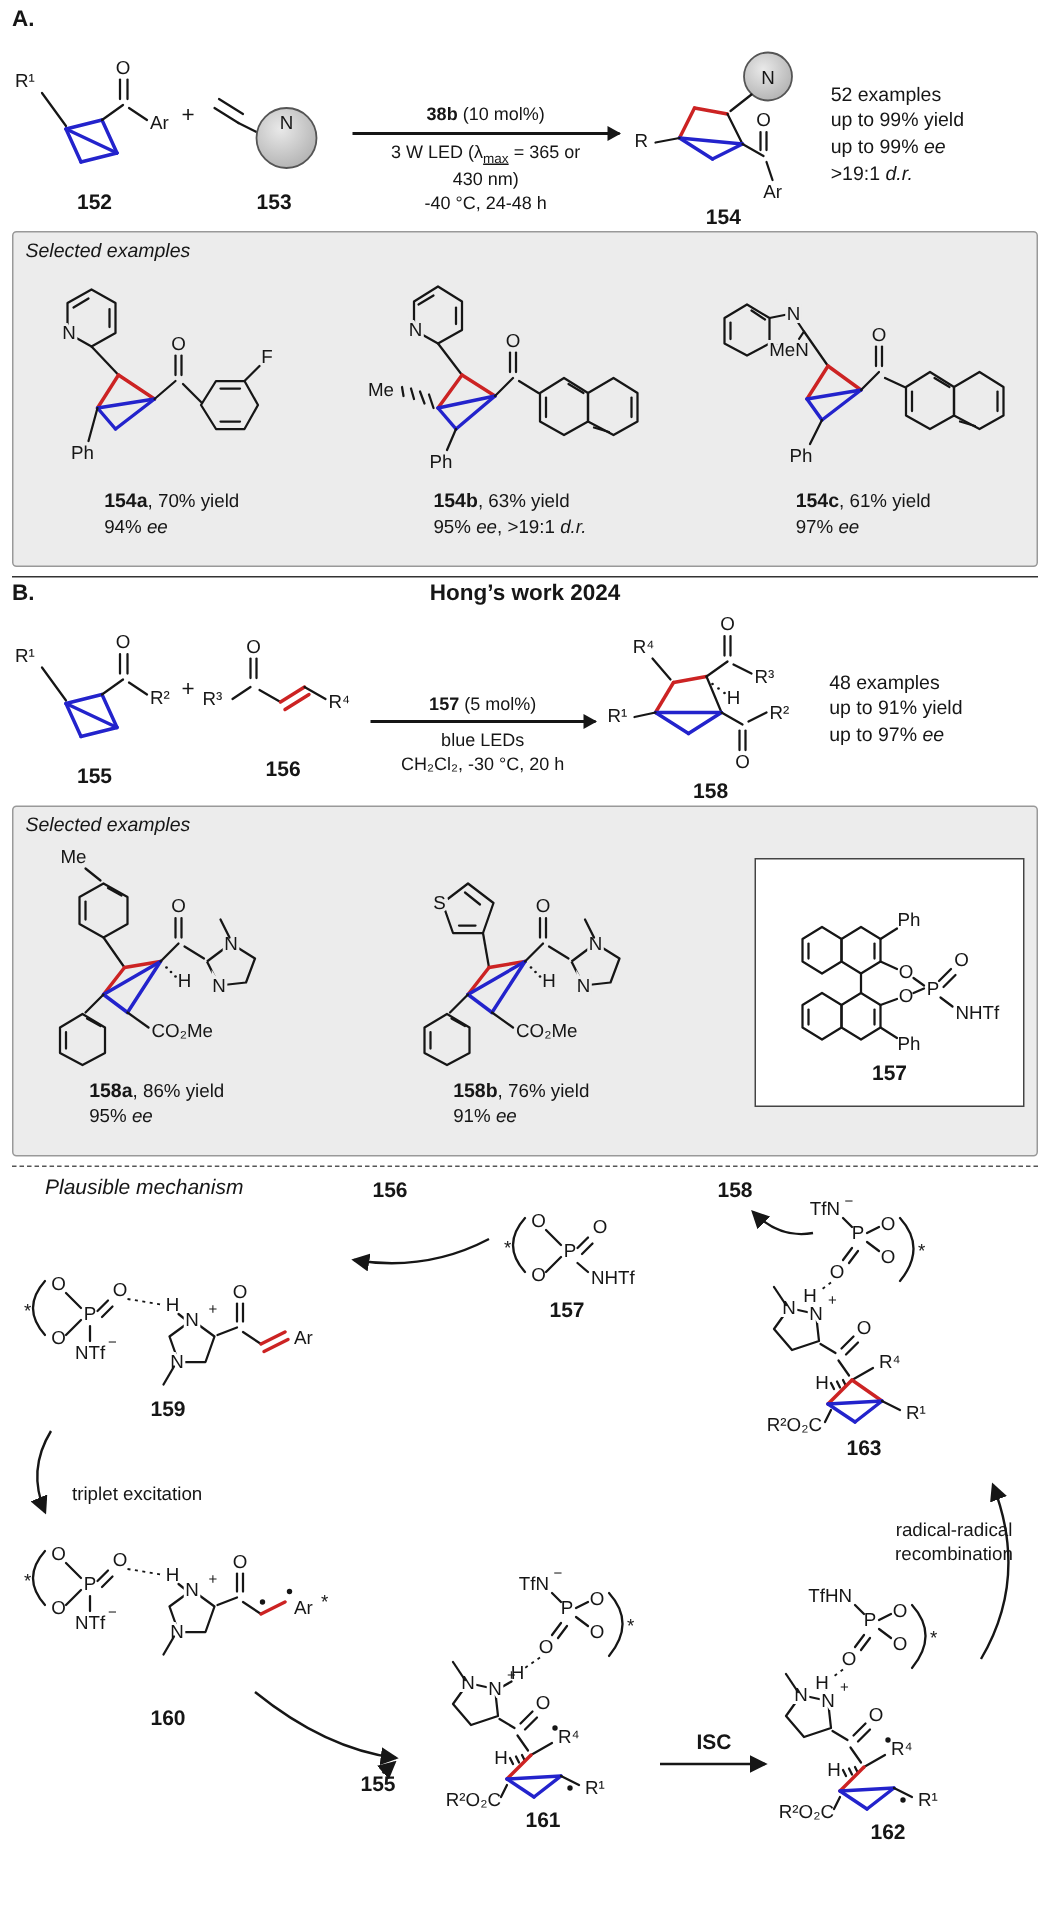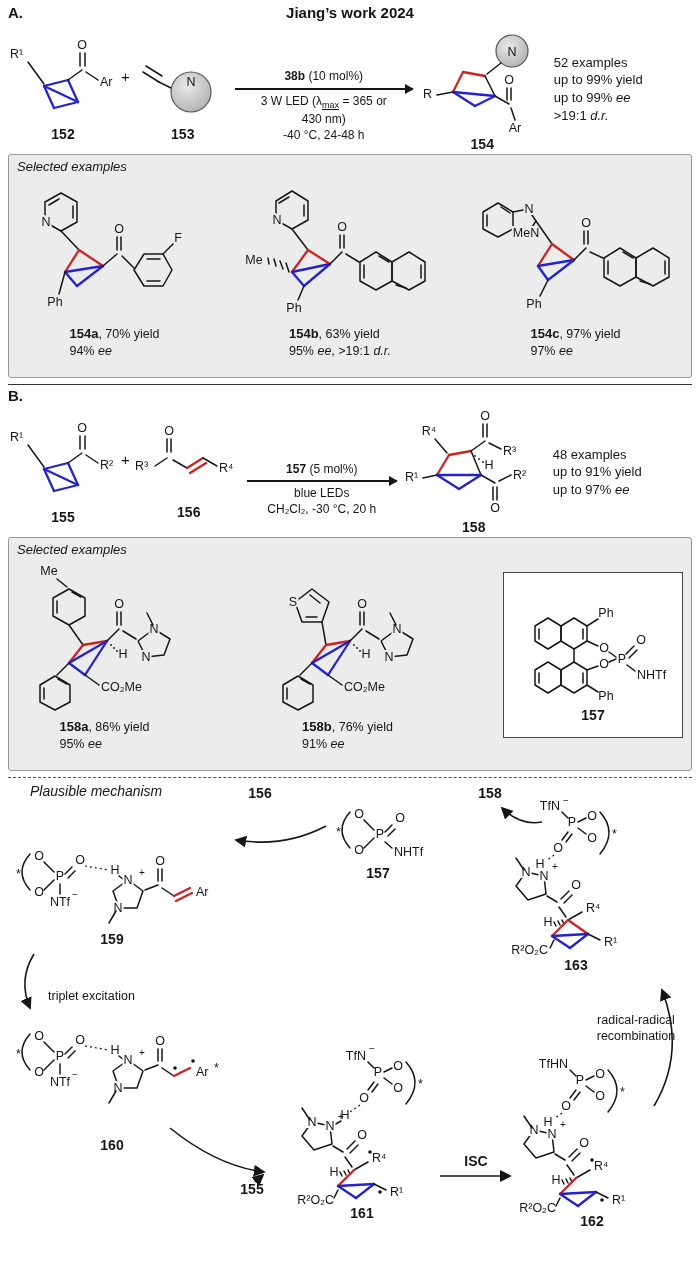--- a/index.html
+++ b/index.html
@@ -56,21 +56,20 @@
       <stop offset="0%" stop-color="#e9e9e9"></stop>
       <stop offset="100%" stop-color="#aeaeae"></stop>
     </radialGradient>
   </defs>
 </svg>
 
 <div class="page">
 
   <div class="sec-header">
     <span class="sec-label">A.</span>
-    <span class="sec-title">Jiang’s work 2024</span>
   </div>
 
   <div class="rxn-row">
     <div class="struct">
       <svg width="110" height="92">
         <text class="at" x="2" y="22">R¹</text>
         <line class="bk" x1="20" y1="26" x2="36" y2="48"></line>
         <line class="bl" x1="36" y1="50" x2="60" y2="44"></line>
           <line class="bl" x1="60" y1="44" x2="70" y2="66"></line>
         <line class="bl" x1="70" y1="66" x2="46" y2="72"></line>
@@ -225,28 +224,29 @@
             <line class="bk" x1="120" y1="70" x2="120" y2="57"></line>
           <text class="at" x="118" y="53" text-anchor="middle">O</text>
           <line class="bk" x1="122" y1="78" x2="135" y2="84"></line>
           <polygon class="bkp" points="168,84 152,74 136,84 136,103 152,112 168,103"></polygon>
           <polygon class="bkp" points="201,84 185,74 168,84 168,103 185,112 201,103"></polygon>
           <line class="bk" x1="140" y1="87" x2="140" y2="100"></line>
             <line class="bk" x1="155" y1="78" x2="165" y2="84"></line>
           <line class="bk" x1="197" y1="87" x2="197" y2="100"></line>
             <line class="bk" x1="172" y1="107" x2="182" y2="110"></line>
         </svg>
-        <div class="caption"><b>154c</b><span>, 97% yield</span><br><span>97% </span><i>ee</i><span></span><i></i></div>
+        <div class="caption"><b>154c</b><span>, 61% yield</span><br><span>97% </span><i>ee</i><span></span><i></i></div>
       </div>
     </div>
   </div>
 
   <div class="hr-solid"></div>
   <div class="sec-header">
     <span class="sec-label">B.</span>
+    <span class="sec-title">Hong’s work 2024</span>
   </div>
 
   <div class="rxn-row">
     <div class="struct">
       <svg width="110" height="92">
         <text class="at" x="2" y="22">R¹</text>
         <line class="bk" x1="20" y1="26" x2="36" y2="48"></line>
         <line class="bl" x1="36" y1="50" x2="60" y2="44"></line>
           <line class="bl" x1="60" y1="44" x2="70" y2="66"></line>
         <line class="bl" x1="70" y1="66" x2="46" y2="72"></line>

